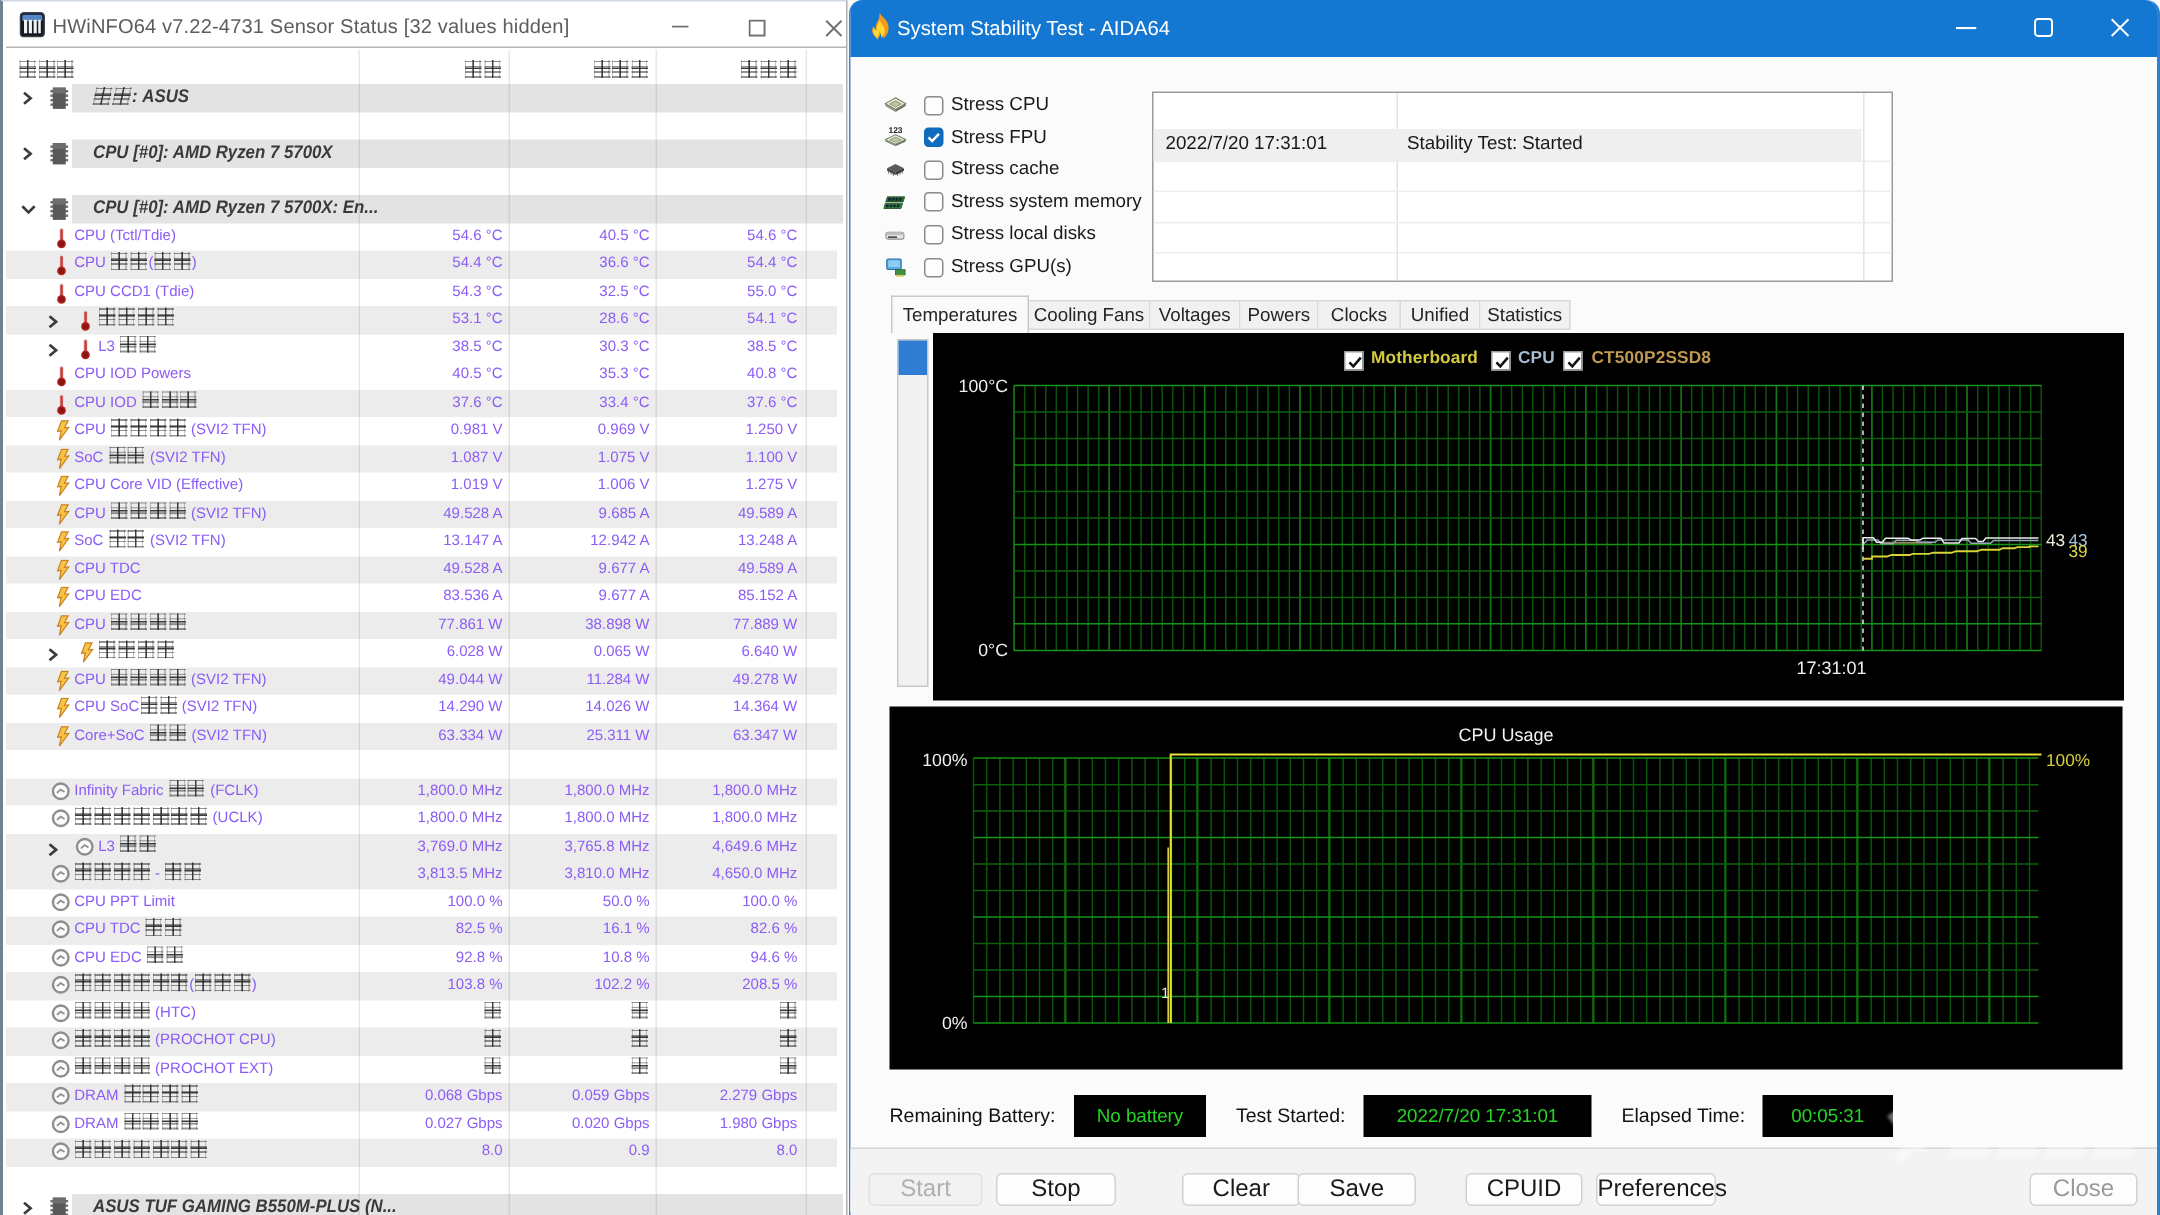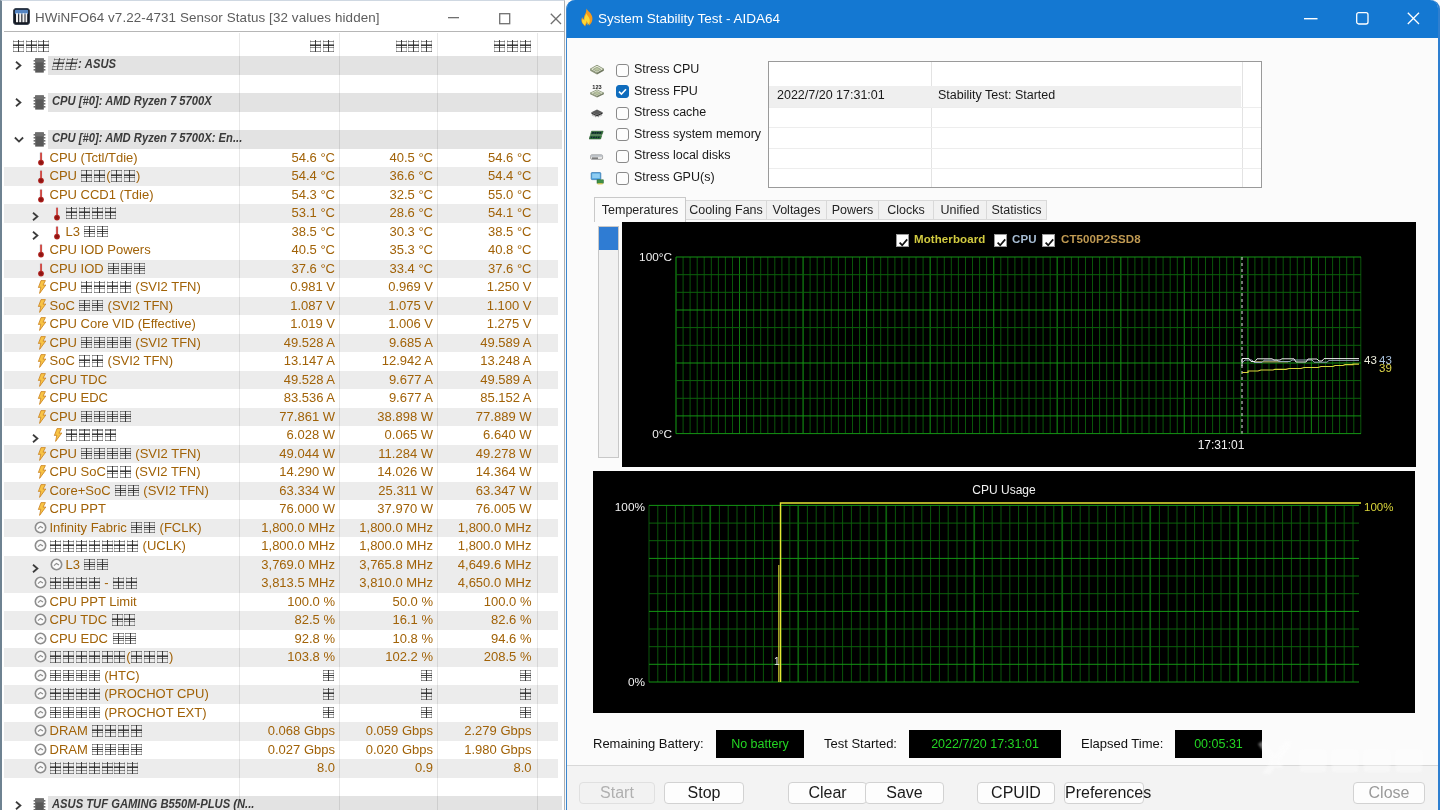--- a/index.html
+++ b/index.html
@@ -11,25 +11,25 @@
  repeating-linear-gradient(90deg,rgba(40,40,40,.26) 0 1px,transparent 1px 4.8px)}
 .zi{transform:skewX(-12deg)}
 #hw{position:absolute;left:0;top:0;width:565px;height:810px;background:#fff;
  border-left:2px solid #6e8291;border-top:1px solid #cfd8e2;border-right:1px solid #b0b0b0}
 #hw .tbar{position:absolute;left:2px;top:1px;right:0;height:30px;background:#fff;border-bottom:1px solid #b6b6b6}
 #hw .title{position:absolute;left:31px;top:7.5px;font-size:13.4px;color:#5d5d5d;letter-spacing:0.1px}
 .row{position:absolute;left:2px;width:554px;height:18.5px}
 .row.g{background:#ececec}
 .row.grp{width:558px}
 .grp .gt{position:absolute;left:44px;top:0;right:0;height:18.5px;background:#e3e3e3;
- font-style:italic;font-weight:bold;font-size:12.2px;color:#3a3a3a;padding-left:4px;line-height:17.5px}
+ font-style:italic;font-weight:bold;font-size:12.2px;color:#3a3a3a;padding-left:14px;line-height:17.5px}
 .grp .gt>span{display:inline-block;transform:scaleX(0.92);transform-origin:0 50%;white-space:nowrap}
 .grp .ra{position:absolute;left:10px;top:5px}
 .grp .gi{position:absolute;left:29px;top:2px}
-.dr{font-size:13px;color:#a16207;line-height:18.5px}
+.dr{font-size:10px;color:#8b5cf6;line-height:18.5px}
 .nm{position:absolute;top:0;white-space:nowrap}
 .v{position:absolute;top:0;text-align:right}
 .v1{left:237px;width:94px}.v2{left:337px;width:92px}.v3{left:435px;width:92.5px}
 .colsep{position:absolute;top:32px;bottom:0;width:1px;background:rgba(0,0,0,0.09)}
 #hdr{position:absolute;left:2px;top:31px;right:0;height:24px;background:#fff;font-size:13px;color:#2b2b2b}
 #hdr .v{top:6px}
 .wbtn{position:absolute;color:#6b6b6b}
 #aida{position:absolute;left:566px;top:0;width:874px;height:810px;background:#fbfbfb;
  border-radius:9px 9px 0 0;border-left:1.5px solid #3c87cf;border-right:2px solid #2e7fd0;border-bottom:2.5px solid #2e7fd0}
 #atb{position:absolute;left:0;top:0;right:0;height:38px;background:#1478d2;border-radius:8px 8px 0 0}
@@ -344,29 +344,20 @@
       <span class="v v3">14.364 W</span>
     </div>
     <div class="row dr g" style="top:480.5px">
       <span style="position:absolute;left:33px;top:2px"><svg class="ri" width="10" height="14" viewBox="0 0 10 14">
           <polygon points="4.0,0.6 8.4,0.6 6.0,5.2 8.8,5.0 2.6,13.4 3.8,7.2 1.4,7.5" fill="#f8c445" stroke="#c9801f" stroke-width="0.8"></polygon>
         </svg></span>
       <span class="nm" style="left:45.5px">Core+SoC <i class="z"></i><i class="z"></i> (SVI2 TFN)</span>
       <span class="v v1">63.334 W</span>
       <span class="v v2">25.311 W</span>
       <span class="v v3">63.347 W</span>
-    </div>
-    <div class="row dr" style="top:499px">
-      <span style="position:absolute;left:33px;top:2px"><svg class="ri" width="10" height="14" viewBox="0 0 10 14">
-          <polygon points="4.0,0.6 8.4,0.6 6.0,5.2 8.8,5.0 2.6,13.4 3.8,7.2 1.4,7.5" fill="#f8c445" stroke="#c9801f" stroke-width="0.8"></polygon>
-        </svg></span>
-      <span class="nm" style="left:45.5px">CPU PPT</span>
-      <span class="v v1">76.000 W</span>
-      <span class="v v2">37.970 W</span>
-      <span class="v v3">76.005 W</span>
     </div>
     <div class="row dr g" style="top:517.5px">
       <span style="position:absolute;left:30px;top:2px"><svg class="ri" width="13" height="13" viewBox="0 0 13 13">
           <circle cx="6.5" cy="6.5" r="5.2" fill="#fbfbfb" stroke="#8d8d8d" stroke-width="1.6"></circle>
           <path d="M4 7.6 L6.4 5.4 L9 7.0" fill="none" stroke="#8d8d8d" stroke-width="1.2"></path>
         </svg></span>
       <span class="nm" style="left:45.5px">Infinity Fabric <i class="z"></i><i class="z"></i> (FCLK)</span>
       <span class="v v1">1,800.0 MHz</span>
       <span class="v v2">1,800.0 MHz</span>
       <span class="v v3">1,800.0 MHz</span>

